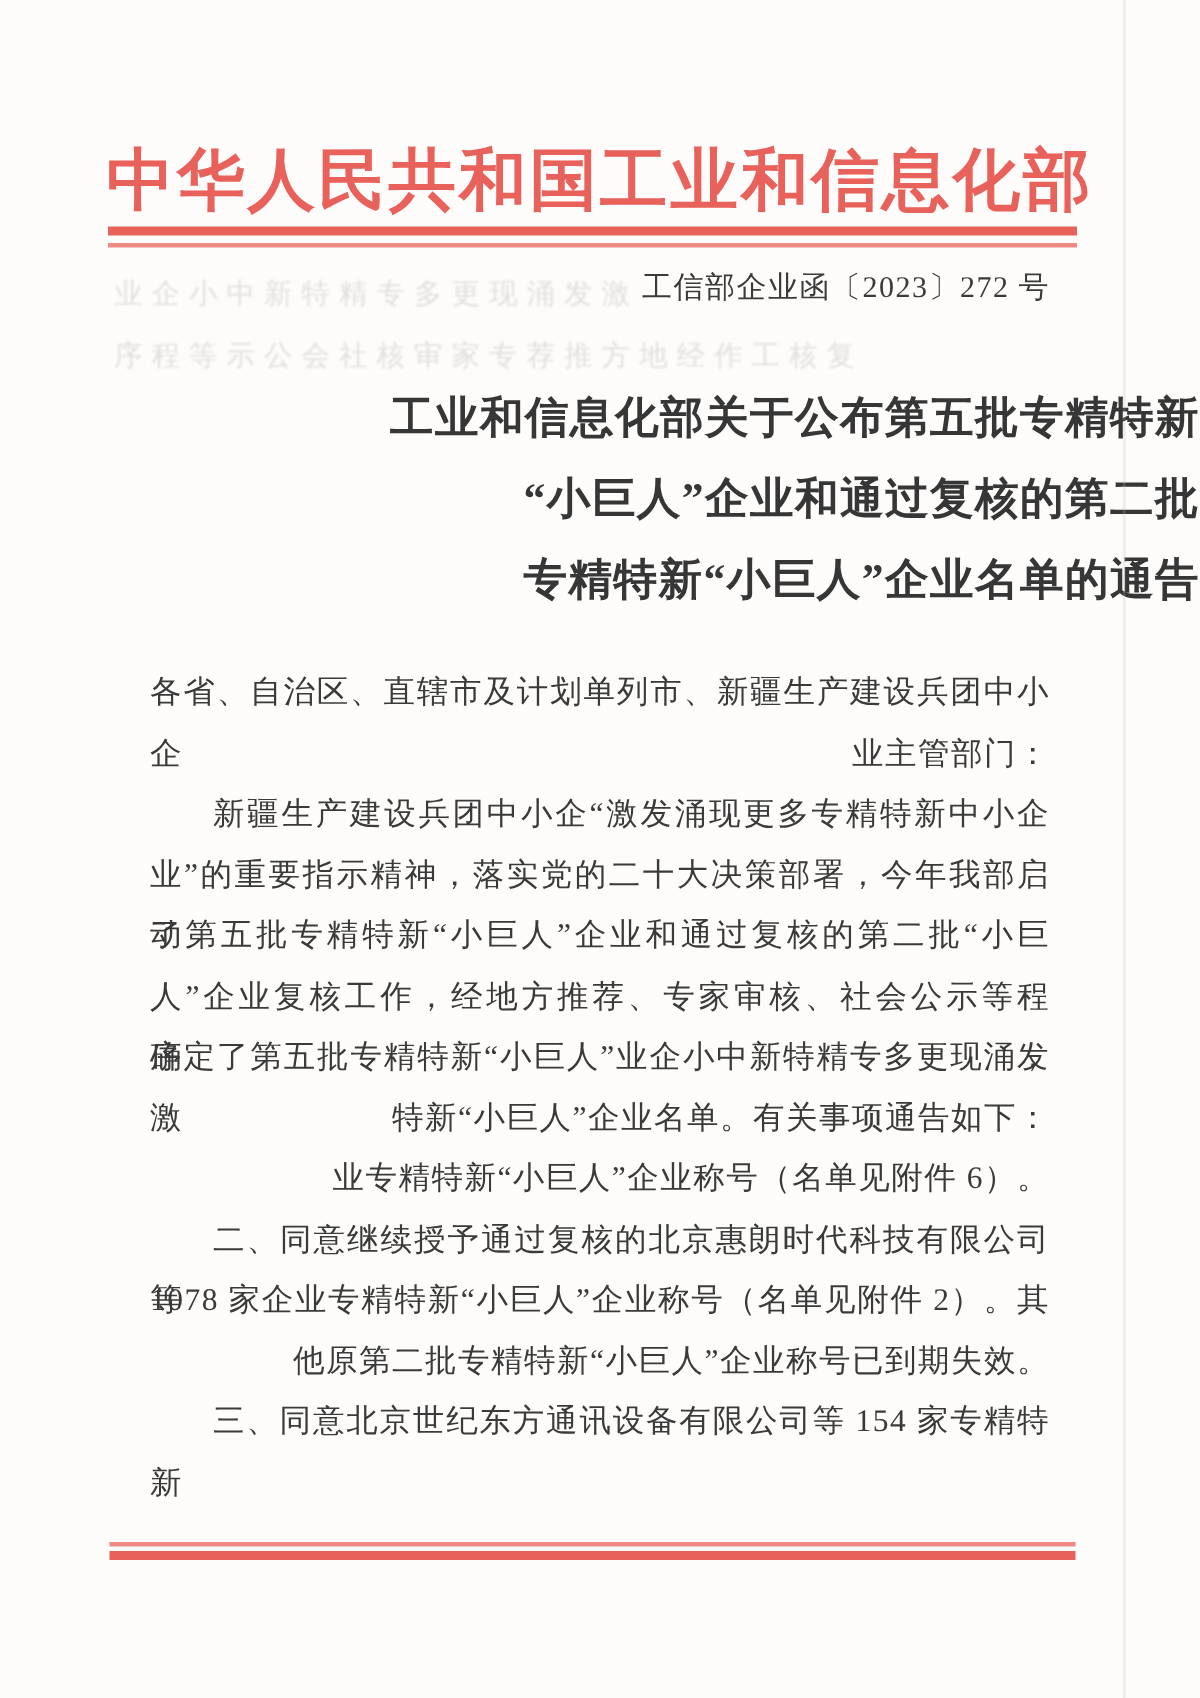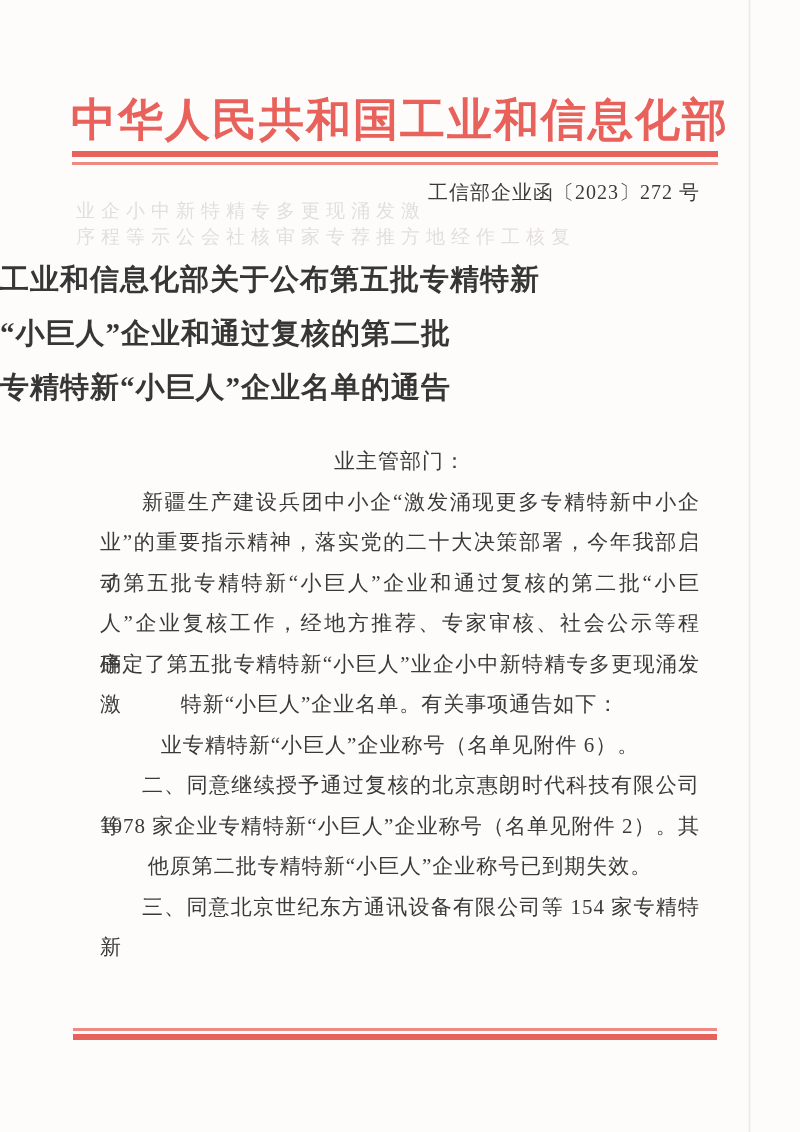--- a/index.html
+++ b/index.html
@@ -68,50 +68,50 @@
     position: absolute;
     color: #b9b4ae;
     opacity: 0.40;
     filter: blur(0.7px);
     font-size: 19px;
     letter-spacing: 6px;
     white-space: nowrap;
     overflow: hidden;
     pointer-events: none;
   }
-  .bleed-1 { top: 198px; left: 76px;  width: 345px; }
+  .bleed-1 { top: 183px; left: 76px;  width: 345px; }
   .bleed-2 { top: 224px; left: 76px;  width: 500px; }
   
   .doc-title {
     position: absolute;
     top: 252px;
     left: 0;
     width: 100%;
-    text-align: left;
+    text-align: right;
     color: #363636;
     font-weight: bold;
     font-size: 29px;
     line-height: 54px;
     letter-spacing: 1px;
   }
   
   .body-block {
     position: absolute;
     top: 441px;
     left: 100px;
     width: 600px;
     color: var(--text-dark, #3a3a3a);
     font-size: 21px;
   }
   .body-line {
     line-height: 40.5px;
     height: 40.5px;
     letter-spacing: 1px;
     white-space: nowrap;
-    text-align: center;
+    text-align: right;
   }
   .body-line.fill {
     white-space: normal;
     text-align: justify;
     text-align-last: justify;
   }
   .body-line.indent {
     text-indent: 42px;
   }
 </style>
@@ -130,20 +130,21 @@
 
   <div class="doc-number">工信部企业函〔2023〕272 号</div>
 
   <div class="doc-title">
     <div>工业和信息化部关于公布第五批专精特新</div>
     <div>“小巨人”企业和通过复核的第二批</div>
     <div>专精特新“小巨人”企业名单的通告</div>
   </div>
 
   <div class="body-block" id="body-lines">
+      <div class="body-line fill">各省、自治区、直辖市及计划单列市、新疆生产建设兵团中小企</div>
       <div class="body-line">业主管部门：</div>
       <div class="body-line fill indent">新疆生产建设兵团中小企“激发涌现更多专精特新中小企</div>
       <div class="body-line fill">业”的重要指示精神，落实党的二十大决策部署，今年我部启动</div>
       <div class="body-line fill">了第五批专精特新“小巨人”企业和通过复核的第二批“小巨</div>
       <div class="body-line fill">人”企业复核工作，经地方推荐、专家审核、社会公示等程序，</div>
       <div class="body-line fill">确定了第五批专精特新“小巨人”业企小中新特精专多更现涌发激</div>
       <div class="body-line">特新“小巨人”企业名单。有关事项通告如下：</div>
       <div class="body-line">业专精特新“小巨人”企业称号（名单见附件 6）。</div>
       <div class="body-line fill indent">二、同意继续授予通过复核的北京惠朗时代科技有限公司等</div>
       <div class="body-line fill">1078 家企业专精特新“小巨人”企业称号（名单见附件 2）。其</div>

